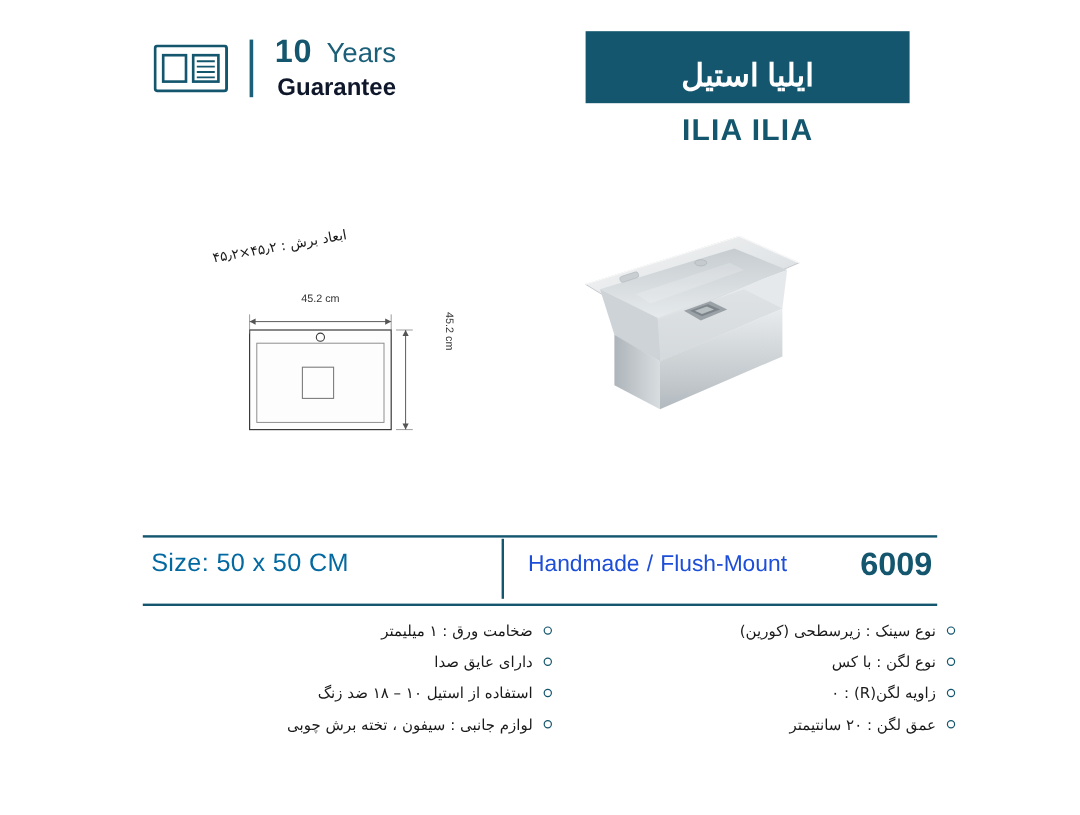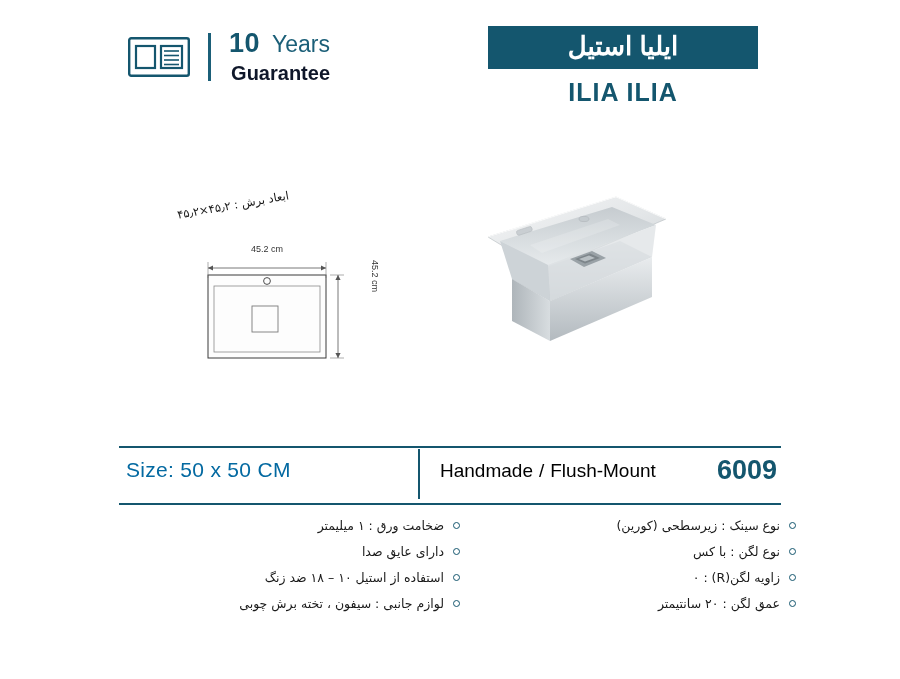--- a/index.html
+++ b/index.html
@@ -41,21 +41,21 @@
     position: absolute;
     right: 142px; top: 26px;
     width: 270px; text-align: center;
   }
   .brand-fa {
     background: #14566e;
     color: #ffffff;
     font-size: 26px;
     font-weight: bold;
     letter-spacing: 2px;
-    padding: 5px 10px 7px;
+    padding: 22px 10px 7px;
     direction: rtl;
   }
   .brand-en {
     margin-top: 9px;
     color: #14566e;
     font-size: 25px;
     font-weight: bold;
     letter-spacing: 1px;
     font-family: "Liberation Sans", sans-serif;
   }
@@ -116,21 +116,21 @@
     letter-spacing: .3px;
   }
   .vsep {
     position: absolute;
     left: 418px; top: 449px;
     width: 2px; height: 50px; background: #14566e;
   }
   .type-text {
     position: absolute;
     left: 440px; top: 460px;
-    font-size: 19px; color: #000000;
+    font-size: 19px; color: #1d4ed8;
   }
   .type-text .slash { margin: 0 6px; }
   .model-num {
     position: absolute;
     right: 123px; top: 455px;
     font-size: 27px; font-weight: bold; color: #14566e;
   }
 
   
   .bullets {

